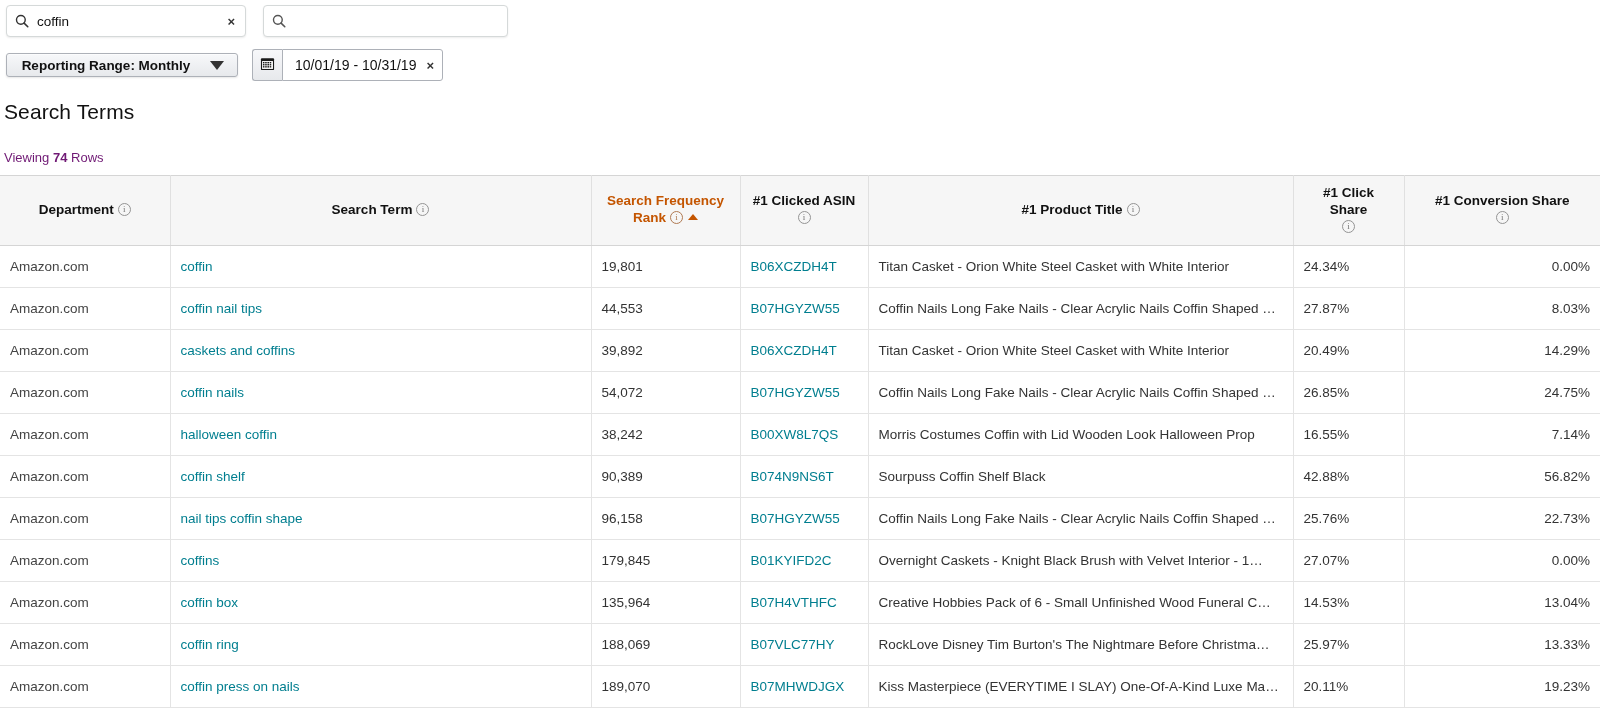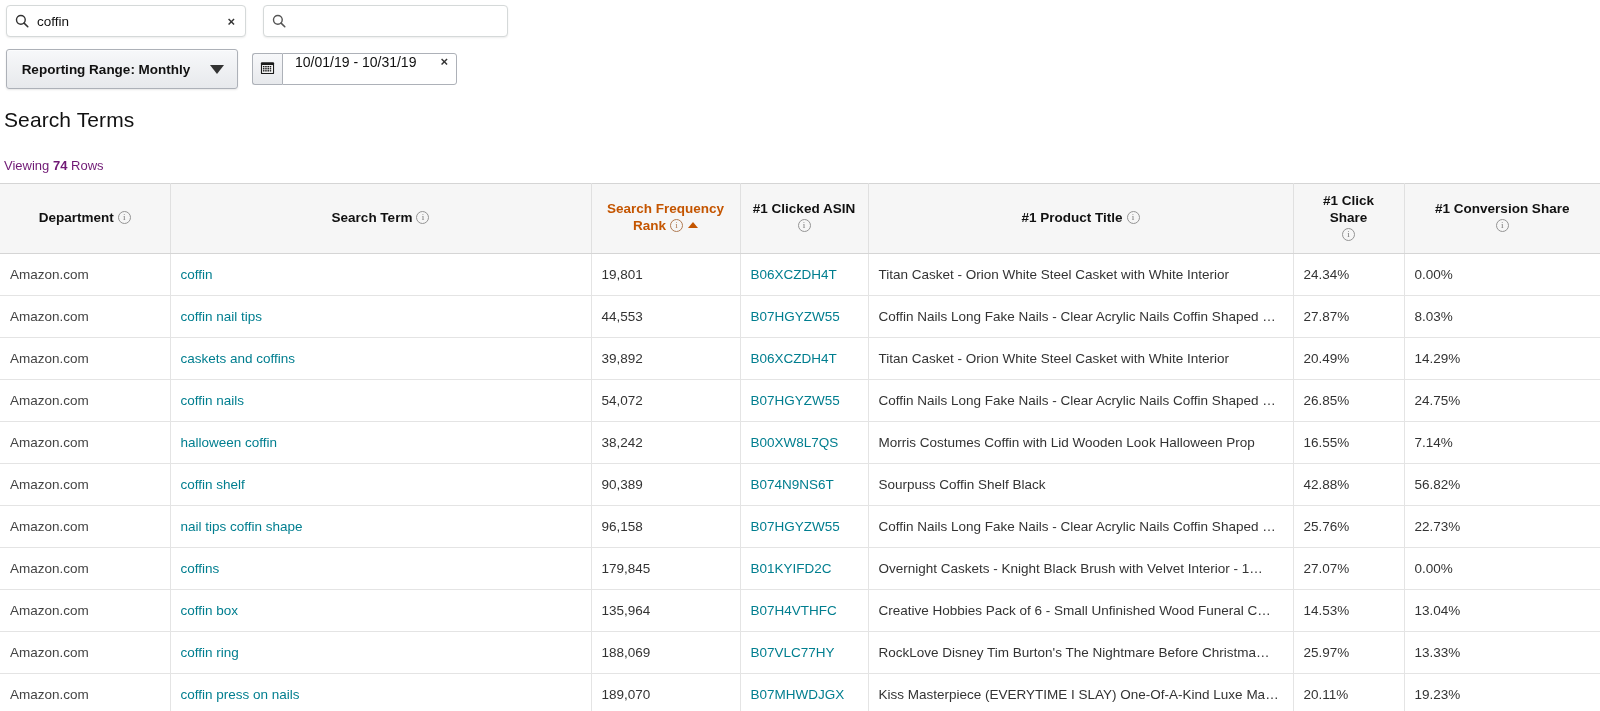--- a/index.html
+++ b/index.html
@@ -55,21 +55,21 @@
   }
 
   .second-row {
     display: flex;
     align-items: center;
     padding: 12px 0 0 6px;
   }
   .range-btn {
     display: flex; align-items: center; justify-content: center;
     gap: 20px;
-    height: 40px;
+    height: 24px;
     padding: 0 12px 0 14px;
     min-width: 232px;
     border: 1px solid #adb1b8;
     border-radius: 3px;
     background: linear-gradient(to bottom, #f7f8fa 0%, #e7e9ec 100%);
     box-shadow: 0 1px 0 rgba(255,255,255,.6) inset, 0 1px 2px rgba(15,17,17,.10);
     font-size: 13.5px;
     font-weight: bold;
     color: #111;
     cursor: pointer;
@@ -86,29 +86,29 @@
   .cal-btn {
     width: 30px; height: 32px;
     border: 1px solid #adb1b8;
     border-right: 0;
     border-radius: 3px 0 0 3px;
     background: linear-gradient(to bottom, #f7f8fa 0%, #e7e9ec 100%);
     display: flex; align-items: center; justify-content: center;
     cursor: pointer;
   }
   .date-field {
-    display: flex; 
+    display: flex; align-items: center;
     height: 32px;
     padding: 0 8px 0 12px;
     border: 1px solid #adb1b8;
     border-radius: 0 3px 3px 0;
     background: #fff;
     font-size: 14px;
     color: #111;
-    gap: 24px;
+    gap: 10px;
     white-space: nowrap;
   }
   .date-field .dx { font-weight: bold; font-size: 13px; cursor: pointer; color:#333; }
 
   
   .page-title {
     font-size: 21px;
     font-weight: normal;
     color: #111;
     padding: 19px 4px 0 4px;
@@ -152,21 +152,21 @@
     color: #333;
     padding: 0 10px;
     height: 42px;
     vertical-align: middle;
     white-space: nowrap;
     overflow: hidden;
     text-overflow: ellipsis;
   }
   table.st td.link, table.st td.link span { color: #007e8f; }
   table.st td.dept { color: #444; }
-  table.st tr td:last-child, table.st tr th:last-child { border-right: 0; }
+  table.st tr td:last-child, table.st tr th:last-child { border-right: 0; text-align: right; }
 
   .col-dept   { width: 170px; }
   .col-term   { width: 421px; }
   .col-sfr    { width: 149px; }
   .col-asin   { width: 128px; }
   .col-title  { width: 425px; }
   .col-click  { width: 111px; }
   .col-conv   { width: 196px; }
 
   th.center { text-align: center; }

